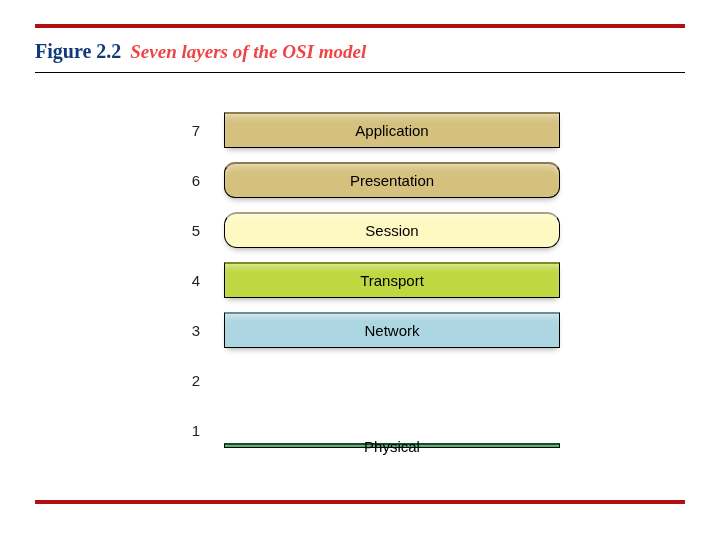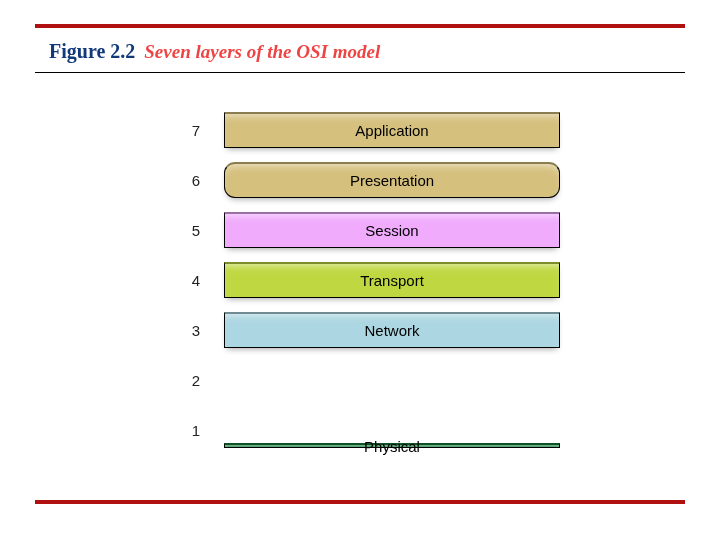--- a/index.html
+++ b/index.html
@@ -1,21 +1,21 @@
 <!DOCTYPE html>
 <html><head>
 <meta charset="utf-8">
 <style>
   body { margin:0; padding:0; width:720px; height:540px; background:#fff; font-family:Georgia, 'Times New Roman', serif; }
   .page { position:relative; width:720px; height:540px; }
   .rule-top { position:absolute; left:35px; top:24px; width:650px; height:4px; background:#b01010; }
   .rule-under { position:absolute; left:35px; top:72px; width:650px; height:1px; background:#000; }
   .rule-bottom { position:absolute; left:35px; top:500px; width:650px; height:4px; background:#b01010; }
   .heading { position:absolute; left:35px; top:40px; font-size:20px; }
-  .fig-label { color:#123a7a; font-weight:bold; font-family:Georgia, serif;margin-left:14px; }
+  .fig-label { color:#123a7a; font-weight:bold; font-family:Georgia, serif; }
   .fig-title { color:#ef4444; font-style:italic; font-weight:bold; font-family:Georgia, serif; margin-left:4px; font-size:19px; }
   .stack { position:absolute; top:112px; left:160px; width:400px; }
   .row { display:flex; align-items:stretch; margin-bottom:14px; height:36px; }
   .num { width:40px; display:flex; align-items:center; justify-content:flex-end; padding-right:24px; font-family:Helvetica, Arial, sans-serif; font-size:15px; color:#222; }
   .bar { flex:1; border:1px solid #000; border-top:2px solid rgba(0,0,0,0.35); display:flex; align-items:center; justify-content:center; font-family:Helvetica, Arial, sans-serif; font-size:15px; color:#000; position:relative; box-shadow:inset 0 6px 10px -6px rgba(255,255,255,0.8), 0 4px 6px -3px rgba(0,0,0,0.35); }
 </style>
 </head>
 <body>
 
 <div class="page">
@@ -30,21 +30,21 @@
     <div class="row">
       <div class="num">7</div>
       <div class="bar" style="background: rgb(213, 192, 126);">Application</div>
     </div>
     <div class="row">
       <div class="num">6</div>
       <div class="bar" style="background: rgb(213, 192, 126); border-radius: 11px;">Presentation</div>
     </div>
     <div class="row">
       <div class="num">5</div>
-      <div class="bar" style="background: #f0abfc;">Session</div>
+      <div class="bar" style="background: #fef9c3; border-radius: 13px;">Session</div>
     </div>
     <div class="row">
       <div class="num">4</div>
       <div class="bar" style="background: rgb(191, 216, 66);">Transport</div>
     </div>
     <div class="row">
       <div class="num">3</div>
       <div class="bar" style="background: rgb(172, 214, 225);">Network</div>
     </div>
     <div class="row">

